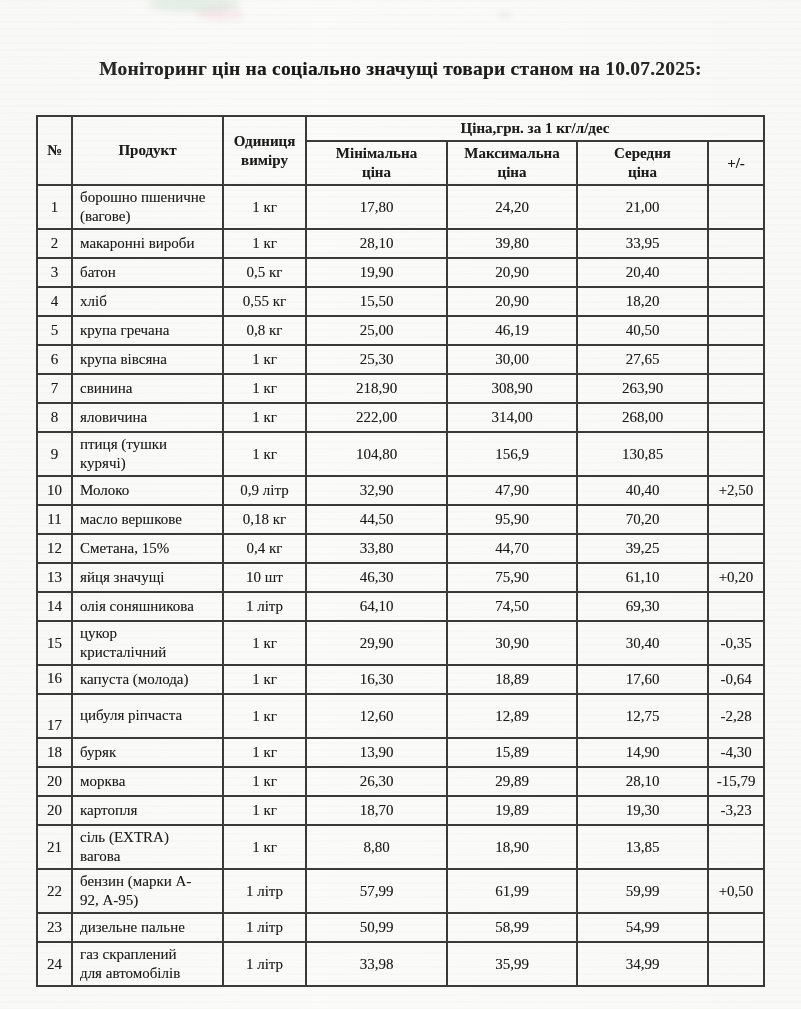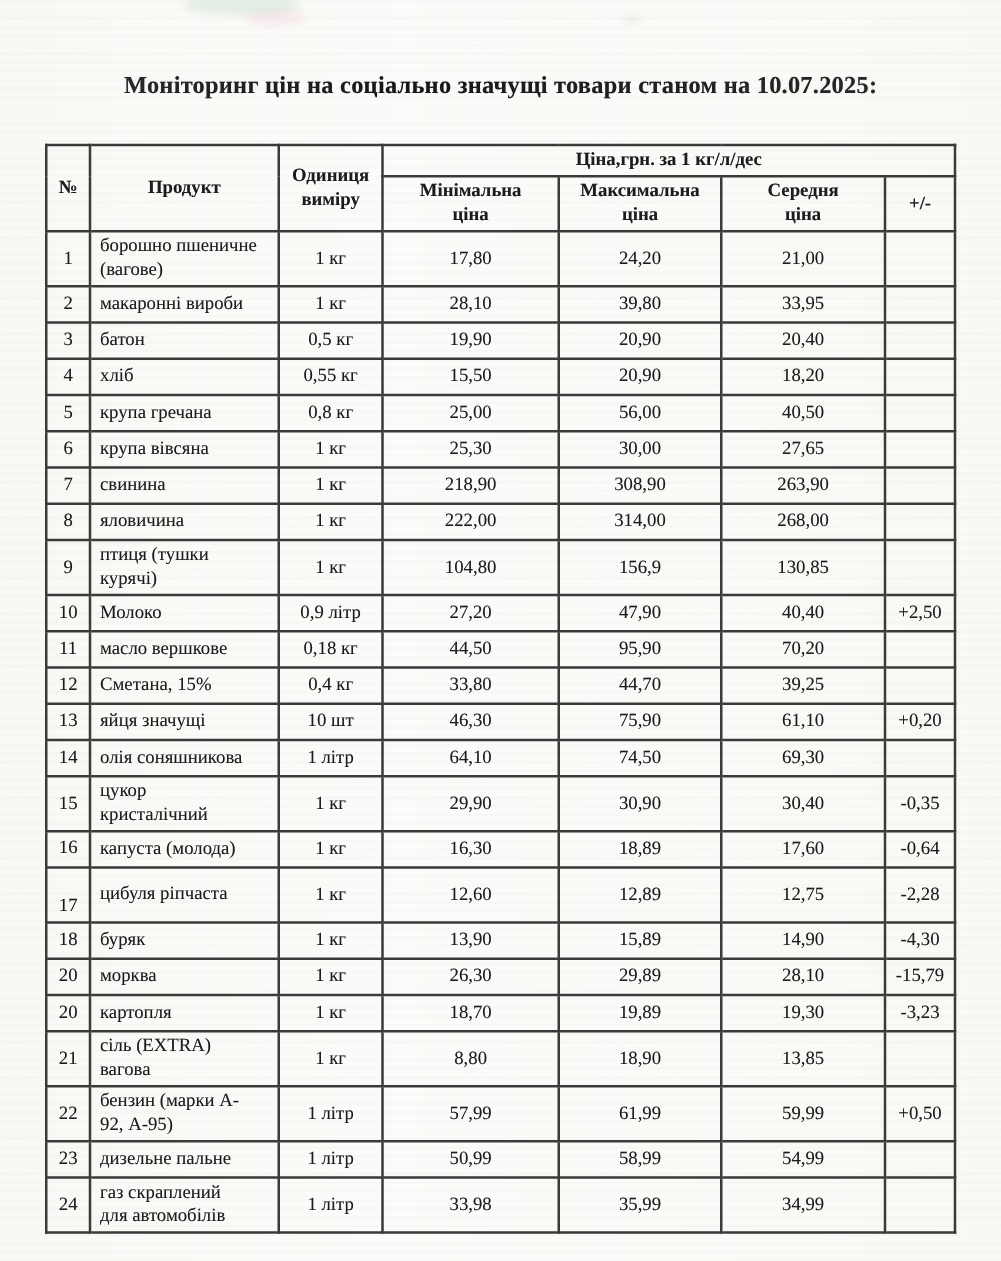--- a/index.html
+++ b/index.html
@@ -157,21 +157,21 @@
         <td class="c-min">15,50</td>
         <td class="c-max">20,90</td>
         <td class="c-avg">18,20</td>
         <td class="c-delta"></td>
       </tr>
       <tr>
         <td class="c-num">5</td>
         <td class="c-product">крупа гречана</td>
         <td class="c-unit">0,8 кг</td>
         <td class="c-min">25,00</td>
-        <td class="c-max">56,00</td>
+        <td class="c-max">46,19</td>
         <td class="c-avg">40,50</td>
         <td class="c-delta"></td>
       </tr>
       <tr>
         <td class="c-num">6</td>
         <td class="c-product">крупа вівсяна</td>
         <td class="c-unit">1 кг</td>
         <td class="c-min">25,30</td>
         <td class="c-max">30,00</td>
         <td class="c-avg">27,65</td>
@@ -202,21 +202,21 @@
         <td class="c-unit">1 кг</td>
         <td class="c-min">104,80</td>
         <td class="c-max">156,9</td>
         <td class="c-avg">130,85</td>
         <td class="c-delta"></td>
       </tr>
       <tr>
         <td class="c-num">10</td>
         <td class="c-product">Молоко</td>
         <td class="c-unit">0,9 літр</td>
-        <td class="c-min">27,20</td>
+        <td class="c-min">32,90</td>
         <td class="c-max">47,90</td>
         <td class="c-avg">40,40</td>
         <td class="c-delta">+2,50</td>
       </tr>
       <tr>
         <td class="c-num">11</td>
         <td class="c-product">масло вершкове</td>
         <td class="c-unit">0,18 кг</td>
         <td class="c-min">44,50</td>
         <td class="c-max">95,90</td>

